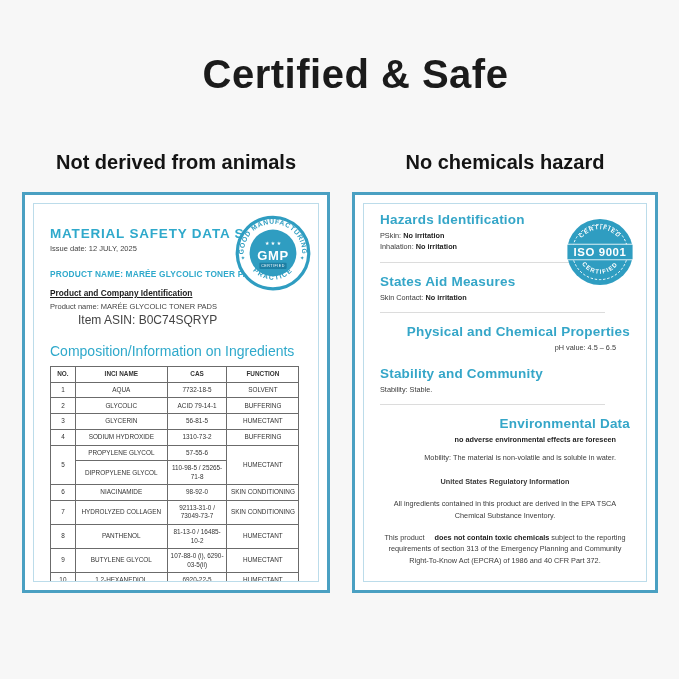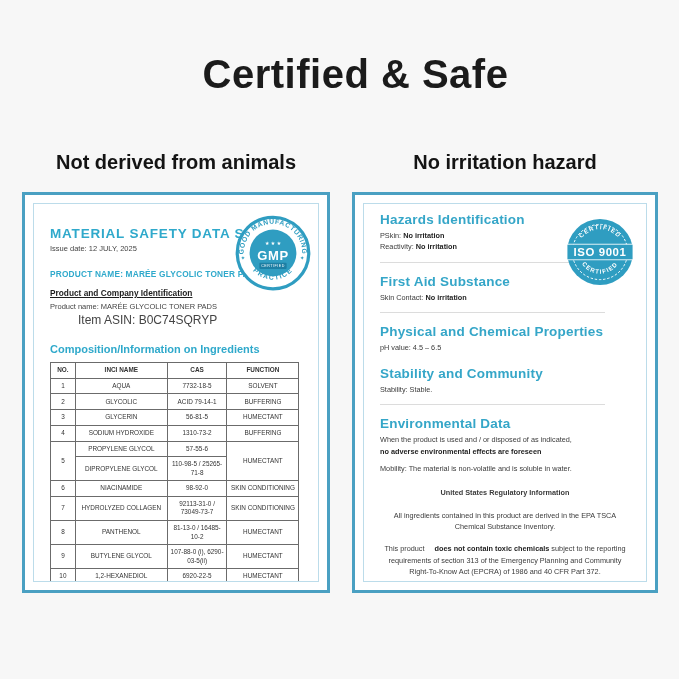--- a/index.html
+++ b/index.html
@@ -36,58 +36,58 @@
     overflow:hidden;
   }
 
   
   .msds-title{margin:6px 0 3px;color:#2fa9cb;font-size:13.5px;font-weight:700;letter-spacing:.8px;}
   .issue-date{margin:0 0 16px;color:#444;font-size:7.5px;}
   .product-line{margin:0 0 9px;color:#2fa9cb;font-size:8.3px;font-weight:700;letter-spacing:.2px;}
   .sec1-heading{margin:0 0 4px;color:#1d1d1d;font-size:8.3px;font-weight:700;text-decoration:underline;}
   .pname{margin:0 0 2px;color:#444;font-size:7.5px;}
   .asin{margin:0 0 16px 28px;color:#444;font-size:12px;}
-  .comp-heading{margin:4px 0 7px;color:#2fa9cb;font-size:11px;font-weight:700;}
+  .comp-heading{margin:4px 0 7px;color:#2fa9cb;font-size:14px;font-weight:400;}
 
   table.ing-table{width:99%;border-collapse:collapse;}
   .ing-table th,.ing-table td{
     border:1px solid #6b6b6b;
     font-size:6.4px;color:#333;text-align:center;
     padding:3.2px 2px;line-height:1.3;
   }
   .ing-table th{font-weight:700;}
   .col-no{width:10%;} .col-inci{width:37%;} .col-cas{width:24%;} .col-fn{width:29%;}
 
   .badge-gmp{position:absolute;top:10px;right:6px;width:78px;height:78px;}
   .badge-iso{position:absolute;top:12px;right:10px;width:72px;height:72px;}
 
   
   .r-content{padding-top:8px;}
   .r-section h3{margin:0 0 3px;color:#35a6c8;font-size:13.5px;font-weight:600;letter-spacing:.2px;}
   .r-section p{margin:0;font-size:7.3px;color:#3b3b3b;line-height:1.55;max-width:236px;}
   .r-section p.gap{margin-top:6px;}
   .r-section p .bold{font-weight:700;color:#242424;}
   hr.divider{border:none;border-top:1px solid #dcdcdc;margin:9px 0 11px;width:90%;}
-  .r-section.no-div{margin-bottom:13px;}
+  .r-section.no-div{margin-bottom:13px;text-align:right;}
 
   .reg-heading{margin:20px 0 10px;font-size:8.4px;font-weight:700;color:#1d1d1d;}
   .reg p{margin:0 0 11px;font-size:7.3px;color:#3b3b3b;line-height:1.55;max-width:252px;text-align:center;}
   .reg p .bold{font-weight:700;color:#242424;padding-left:8px;}
 
   .star-text{font-family:"DejaVu Sans",sans-serif;}
 </style>
 </head>
 <body>
 
 <div class="canvas">
 
   <h1 class="page-title">Certified &amp; Safe</h1>
 
   <p class="caption left">Not derived from animals</p>
-  <p class="caption right">No irritation hazard</p>
+  <p class="caption right">No chemicals hazard</p>
 
   <div class="panel left">
     <div class="panel-inner">
 
       <svg class="badge-gmp" viewBox="0 0 120 120">
         <circle cx="60" cy="60" r="55" fill="#ffffff" stroke="#2f9dc1" stroke-width="5"></circle>
         <circle cx="60" cy="60" r="36" fill="#2f9dc1"></circle>
         <path id="gmpTop" d="M15,60 A45,45 0 0 1 105,60" fill="none"></path>
         <path id="gmpBot" d="M19,60 A41,41 0 0 0 101,60" fill="none"></path>
         <text font-size="10.5" font-weight="bold" fill="#2f9dc1" letter-spacing="1">
@@ -217,40 +217,39 @@
         <text class="star-text" x="11" y="64" font-size="8" fill="#ffffff">✦</text>
         <text class="star-text" x="101" y="64" font-size="8" fill="#ffffff">✦</text>
         <rect x="5" y="47" width="110" height="26" fill="#2f9dc1" stroke="#ffffff" stroke-width="1.4"></rect>
         <text x="60" y="66.5" font-size="19" font-weight="bold" fill="#ffffff" text-anchor="middle" letter-spacing="1">ISO 9001</text>
       </svg>
 
       <div id="hazard-sections">
           <div class="r-section">
             <h3>Hazards Identification</h3>
             <p><span>PSkin: </span><span class="bold">No irritation</span></p>
-            <p><span>Reactivity: </span><span class="bold">No irritation</span></p>
+            <p><span>Inhalation: </span><span class="bold">No irritation</span></p>
           </div>
           <hr class="divider">
           <div class="r-section">
-            <h3>First Aid Substance</h3>
+            <h3>States Aid Measures</h3>
             <p><span>Skin Contact: </span><span class="bold">No irritation</span></p>
           </div>
           <hr class="divider">
           <div class="r-section no-div">
             <h3>Physical and Chemical Properties</h3>
             <p><span>pH value: 4.5 – 6.5</span></p>
           </div>
           <div class="r-section">
             <h3>Stability and Community</h3>
             <p><span>Stability: Stable.</span></p>
           </div>
           <hr class="divider">
           <div class="r-section no-div">
             <h3>Environmental Data</h3>
-            <p><span>When the product is used and / or disposed of as indicated,</span></p>
             <p><span class="bold">no adverse environmental effects are foreseen</span></p>
             <p class="gap"><span>Mobility: The material is non-volatile and is soluble in water.</span></p>
           </div>
         </div>
 
       <div class="reg">
         <p class="reg-heading">United States Regulatory Information</p>
         <div id="reg-paras">
             <p><span>All ingredients contained in this product are derived in the EPA TSCA Chemical Substance Inventory.</span></p>
             <p><span>This product </span><span class="bold">does not contain toxic chemicals</span><span> subject to the reporting requirements of section 313 of the Emergency Planning and Community Right-To-Know Act (EPCRA) of 1986 and 40 CFR Part 372.</span></p>

